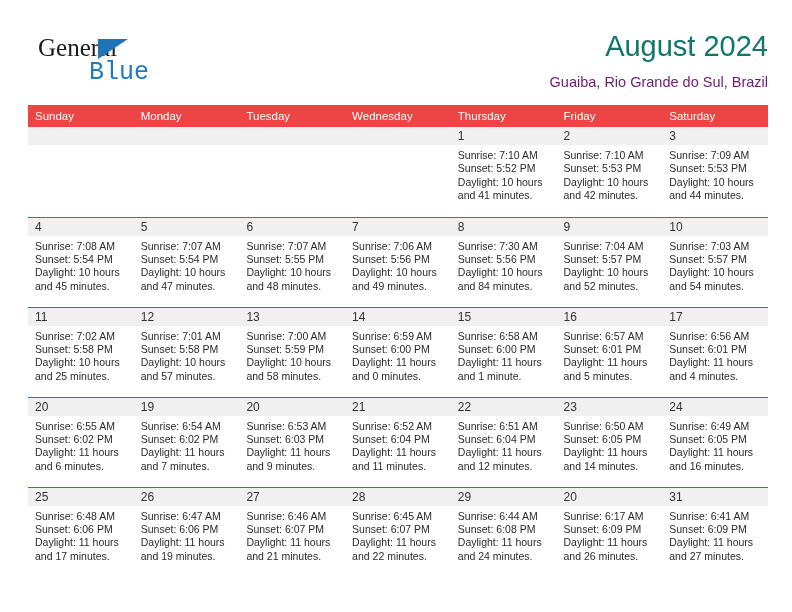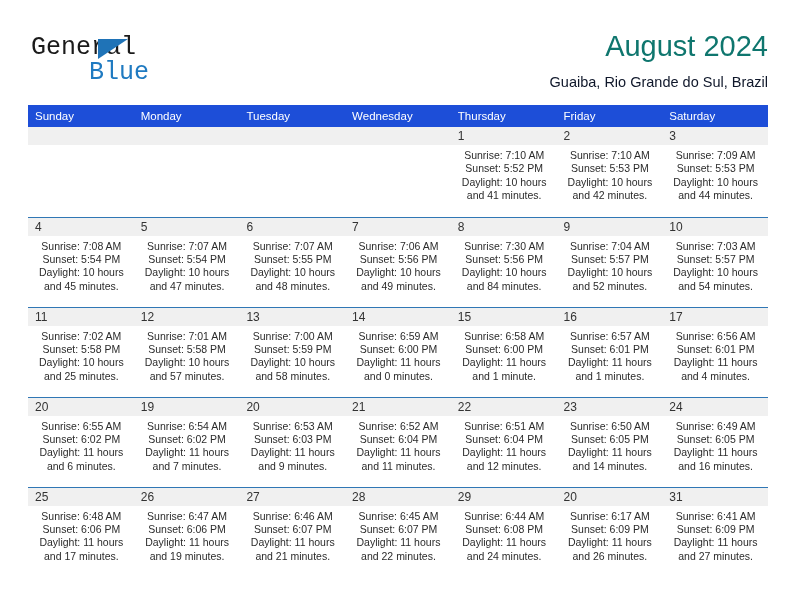--- a/index.html
+++ b/index.html
@@ -31,26 +31,26 @@
   }
   .brand {
     position: absolute;
     left: 3px;
     top: 6px;
     width: 230px;
     height: 58px;
   }
   .brand-line1 {
     position: absolute;
-    left: 0;
+    left: 7px;
     top: 0;
     font-size: 25px;
     letter-spacing: 0px;
     color: #1a1a1a;
-    font-family: Liberation Mono, monospace;
+    font-family: Liberation Serif, serif;
     line-height: 28px;
     white-space: nowrap;
   }
   .brand-tri {
     position: absolute;
     left: 67px;
     top: 5px;
     width: 0;
     height: 0;
     border-left: 30px solid #1f73b7;
@@ -76,38 +76,38 @@
   .cal-title {
     font-size: 29px;
     color: #0f766e;
     line-height: 36px;
     white-space: nowrap;
     font-weight: normal;
     margin: 0;
   }
   .cal-subtitle {
     font-size: 14.5px;
-    color: #0f172a;
+    color: #701a75;
     line-height: 22px;
     margin-top: 7px;
     white-space: nowrap;
     text-align: right;
   }
 
   
   .calendar {
     position: absolute;
     left: 28px;
     top: 105px;
     width: 740px;
     border-collapse: collapse;
     table-layout: fixed;
   }
   .calendar th {
-    background: #1d4ed8;
+    background: #ef4444;
     color: #ffffff;
     font-size: 11.5px;
     font-weight: normal;
     text-align: left;
     padding: 5px 0 5px 7px;
     height: 20px;
     box-sizing: border-box;
     vertical-align: middle;
   }
   .calendar td {
@@ -129,21 +129,20 @@
     font-size: 12px;
     color: #333333;
     padding-left: 7px;
     box-sizing: border-box;
   }
   .dayinfo {
     padding: 4px 6px 0 7px;
     font-size: 10.5px;
     line-height: 13.4px;
     color: #2b2b2b;
-    text-align: center;
   }
   .dayinfo div {
     white-space: nowrap;
   }
 </style>
 </head>
 <body>
 
 <div class="page">
 
@@ -326,21 +325,21 @@
               <div>Daylight: 11 hours</div>
               <div>and 1 minute.</div>
             </div>
           </td>
           <td>
             <div class="daynum">16</div>
             <div class="dayinfo">
               <div>Sunrise: 6:57 AM</div>
               <div>Sunset: 6:01 PM</div>
               <div>Daylight: 11 hours</div>
-              <div>and 1 minutes.</div>
+              <div>and 5 minutes.</div>
             </div>
           </td>
           <td>
             <div class="daynum">17</div>
             <div class="dayinfo">
               <div>Sunrise: 6:56 AM</div>
               <div>Sunset: 6:01 PM</div>
               <div>Daylight: 11 hours</div>
               <div>and 4 minutes.</div>
             </div>

